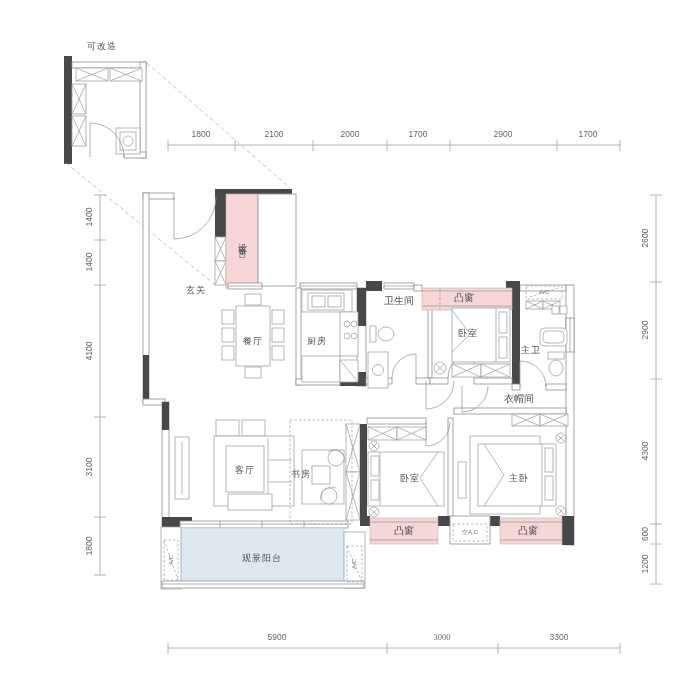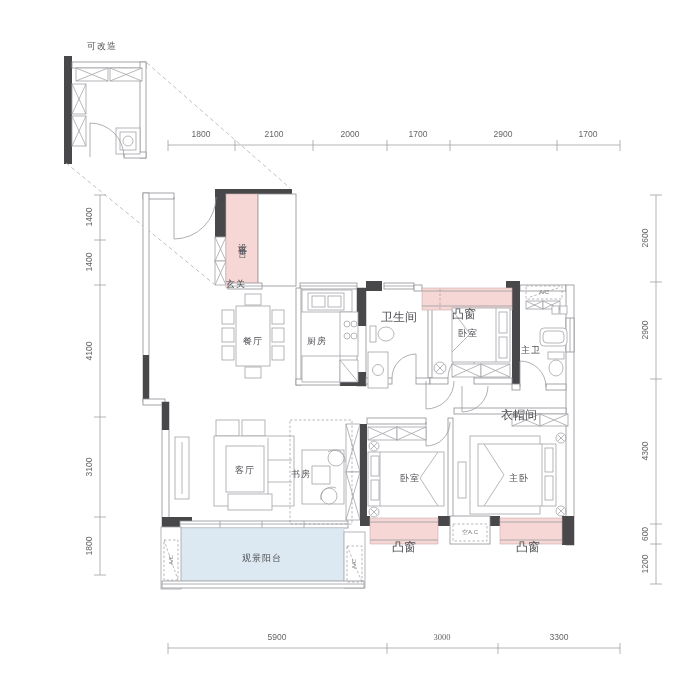--- a/index.html
+++ b/index.html
@@ -1,21 +1,21 @@
 <!DOCTYPE html>
 <html><head>
 <meta charset="utf-8">
 <style>
   html,body{margin:0;padding:0;background:#fff;}
   .stage{position:relative;width:691px;height:680px;background:#5eead4;overflow:hidden;
          font-family:"Liberation Sans","DejaVu Sans",sans-serif;}
   svg{position:absolute;left:0;top:0;}
   .lbl{position:absolute;transform:translate(-50%,-50%);white-space:nowrap;
        color:#4f5054;font-size:9px;letter-spacing:1px;}
-  .lbl.small{font-size:12px;letter-spacing:0;margin-top:16px;}
+  .lbl.small{font-size:10px;letter-spacing:0;}
   .lbl.tiny{font-size:6px;letter-spacing:0;color:#76777b;}
   .lbl.dimtxt{font-size:8.5px;color:#646568;letter-spacing:0;}
   .rot{transform:translate(-50%,-50%) rotate(-90deg);}
   .vtext{writing-mode:vertical-rl;text-orientation:upright;letter-spacing:2px;color:#5b5c60;}
   
   .ln{stroke:#9b9ca0;stroke-width:0.8;fill:none;}
   .lnd{stroke:#b0b1b5;stroke-width:0.8;fill:none;stroke-dasharray:4 3;}
   .dsh{stroke:#9b9ca0;stroke-width:0.7;fill:none;stroke-dasharray:2.5 2;}
   .wall{fill:#ffffff;stroke:#8e8f93;stroke-width:0.8;}
   .dark{fill:#48484b;stroke:none;}
@@ -346,21 +346,21 @@
     <circle class="furn2" cx="561" cy="438" r="5"></circle>
     <line class="furn2" x1="558" y1="435" x2="564" y2="441"></line>
         <line class="furn2" x1="564" y1="435" x2="558" y2="441"></line>
     <circle class="furn2" cx="561" cy="511" r="5"></circle>
     <line class="furn2" x1="558" y1="508" x2="564" y2="514"></line>
         <line class="furn2" x1="564" y1="508" x2="558" y2="514"></line>
   </g>
 </svg>
 
 <div class="lbl" style="left:102px;top:46px;">可改造</div>
-<div class="lbl" style="left:196px;top:284px;margin-left:40px;">玄关</div>
+<div class="lbl" style="left:196px;top:290px;">玄关</div>
 <div class="lbl vtext" style="left:242px;top:240px;">设备平台</div>
 <div class="lbl" style="left:253px;top:341px;text-align:center;">餐厅</div>
 <div class="lbl" style="left:317px;top:341px;">厨房</div>
 <div class="lbl small" style="left:399px;top:301px;">卫生间</div>
 <div class="lbl small" style="left:464px;top:298px;">凸窗</div>
 <div class="lbl" style="left:468px;top:333px;">卧室</div>
 <div class="lbl" style="left:531px;top:338px;margin-top:12px;">主卫</div>
 <div class="lbl small" style="left:519px;top:399px;">衣帽间</div>
 <div class="lbl" style="left:245px;top:470px;">客厅</div>
 <div class="lbl" style="left:301px;top:474px;">书房</div>

